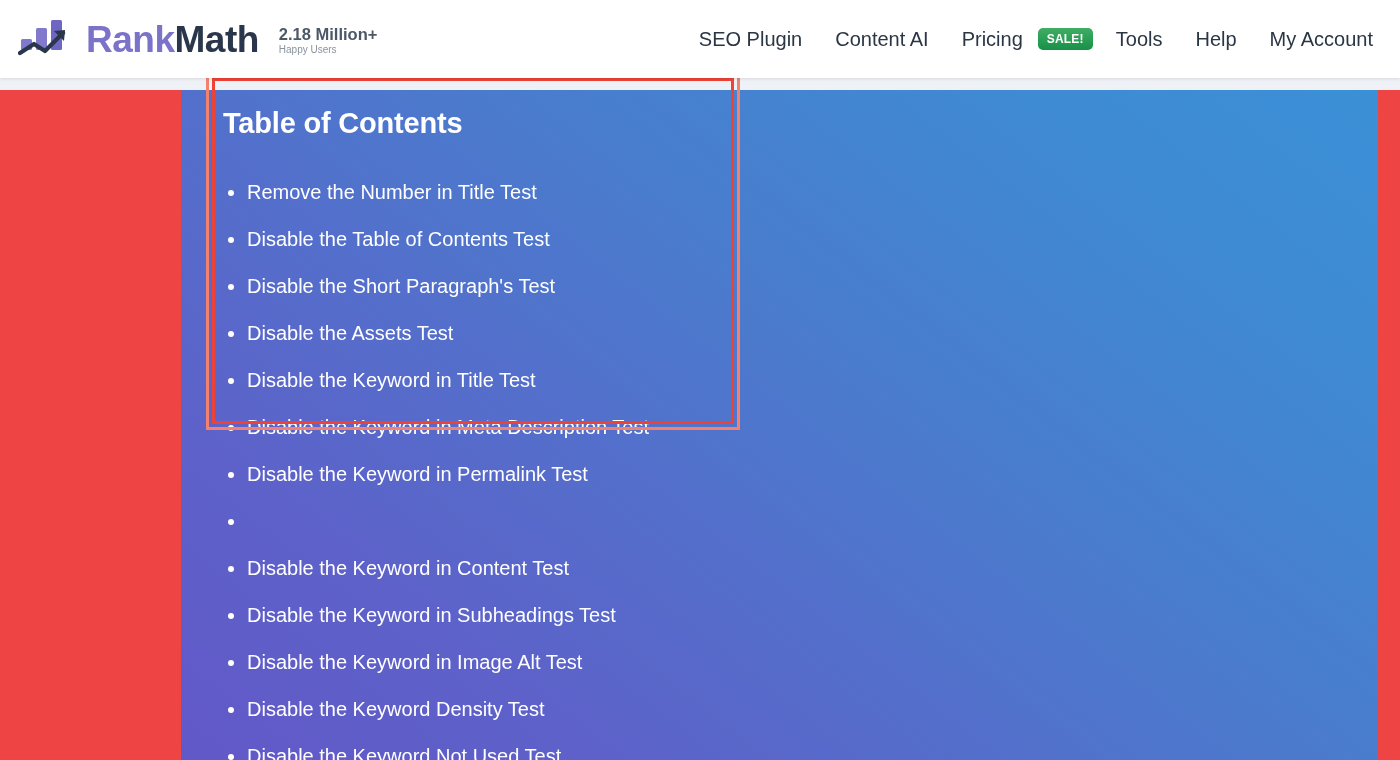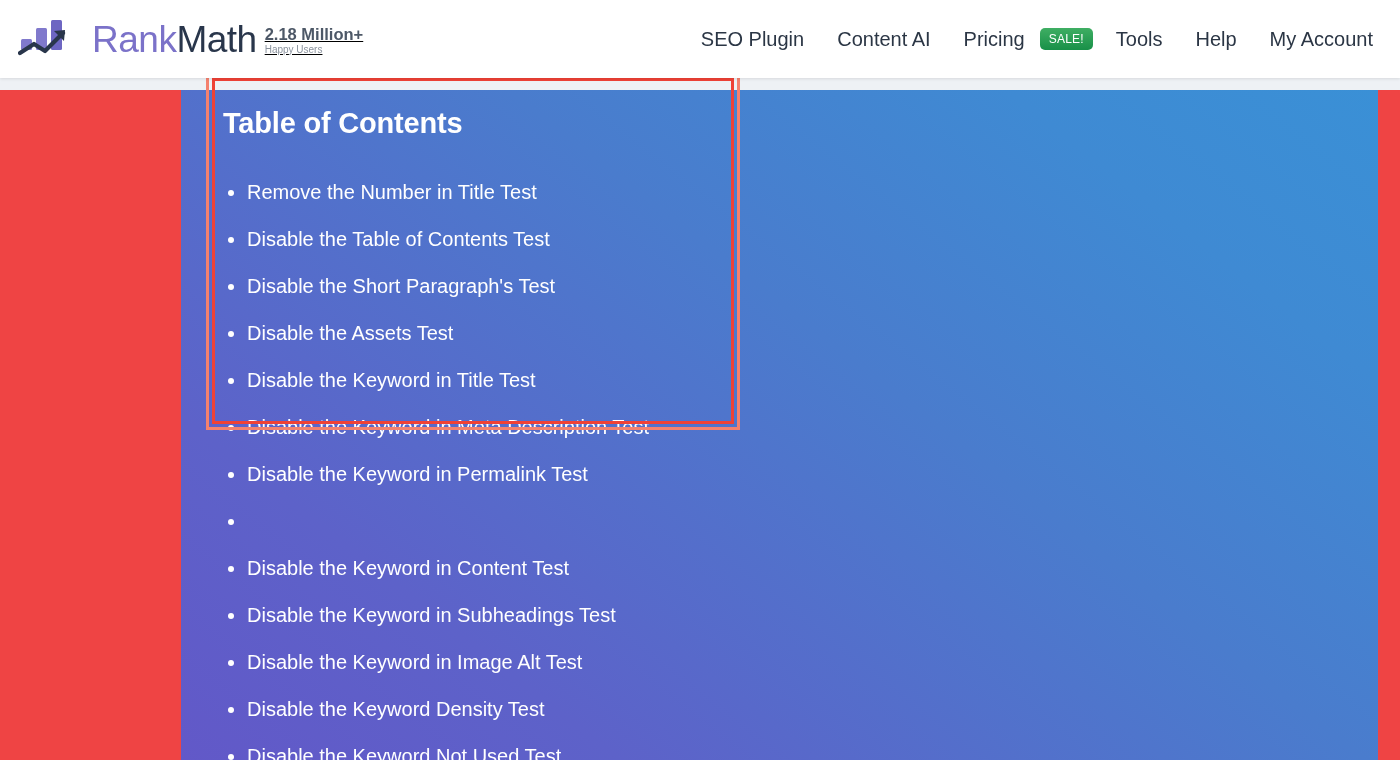--- a/index.html
+++ b/index.html
@@ -43,34 +43,33 @@
 
   .logo-mark {
     width: 62px;
     height: 44px;
     flex: 0 0 auto;
     display: block;
   }
 
   .wordmark {
     font-size: 37px;
-    font-weight: normal;
+    font-weight: bold;
     letter-spacing: -0.5px;
-    margin-left: 12px;
+    margin-left: 6px;
     white-space: nowrap;
     line-height: 1;
   }
   .wordmark .w-rank { color: #7b72c9; }
   .wordmark .w-math { color: #29364b; }
 
   .users-block {
-    margin-left: 8px;
+    margin-left: 20px;
     line-height: 1.15;
     padding-top: 2px;
-    text-decoration: underline;
   }
   .users-count {
     font-size: 16.5px;
     font-weight: bold;
     color: #4d5867;
     white-space: nowrap;
   }
   .users-label {
     font-size: 10px;
     color: #8a929d;
@@ -96,21 +95,21 @@
     line-height: 1;
   }
   .nav-pricing-wrap {
     display: flex;
     align-items: center;
     padding-right: 3px;
   }
   .sale-badge {
     display: inline-block;
     font-size: 12px;
-    font-weight: normal;
+    font-weight: bold;
     color: #ffffff;
     background: linear-gradient(180deg, #3fae63 0%, #189048 100%);
     border-radius: 5px;
     padding: 5px 9px 5px 9px;
     letter-spacing: 0.2px;
     line-height: 1;
     margin-left: 2px;
     cursor: pointer;
   }
 

